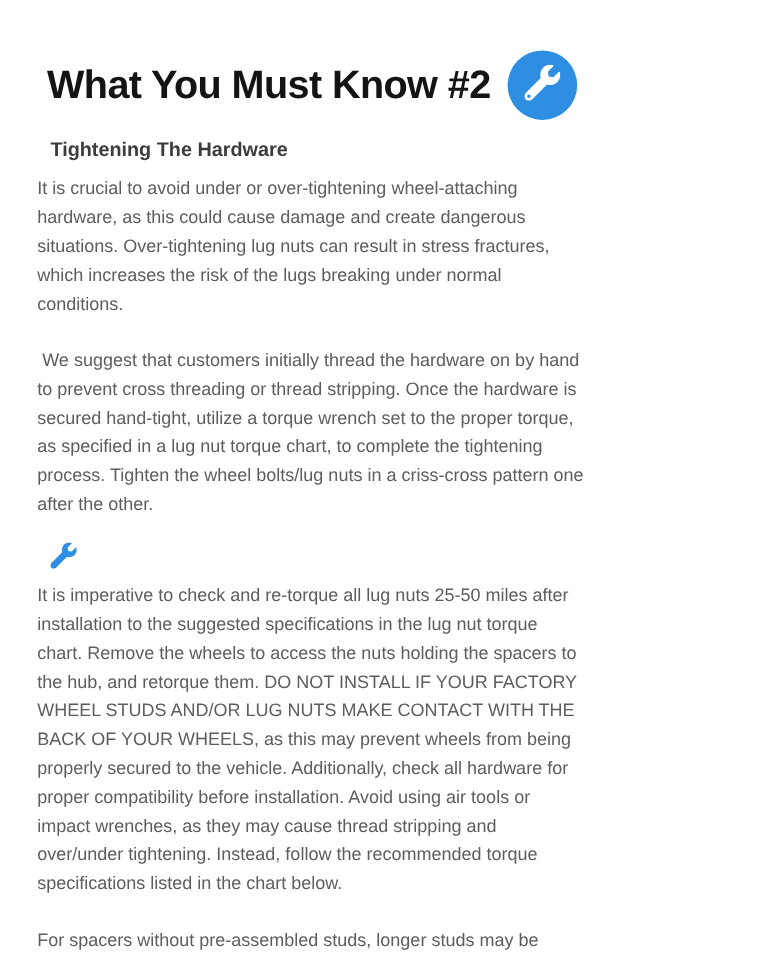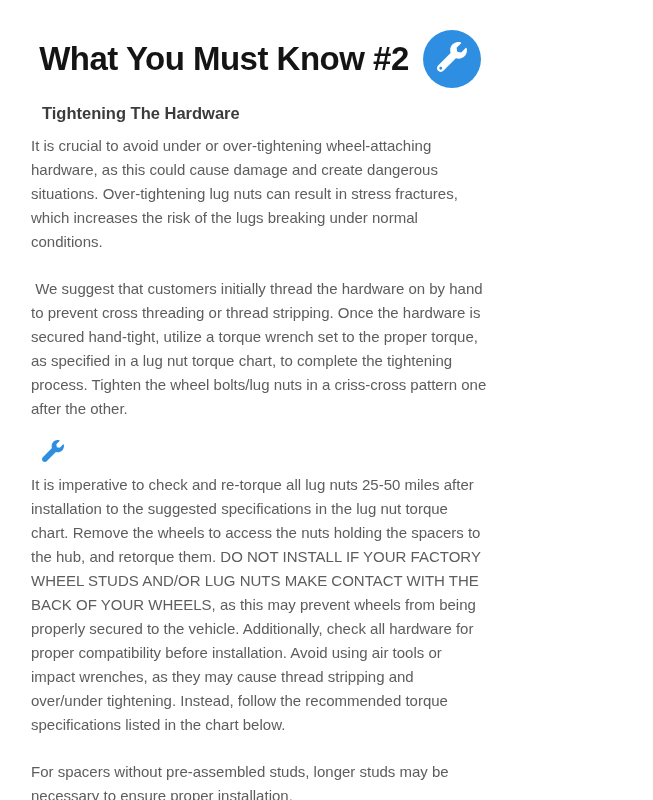--- a/index.html
+++ b/index.html
@@ -8,21 +8,21 @@
     height: 800px;
     background: #ffffff;
     font-family: "Liberation Sans", "DejaVu Sans", sans-serif;
     overflow: hidden;
     box-sizing: border-box;
   }
   .page {
     width: 527px;
     height: 800px;
     box-sizing: border-box;
-    padding: 24px 34px 20px 27px;
+    padding: 36px 34px 20px 27px;
   }
   .header {
     display: flex;
     align-items: center;
     justify-content: center;
     gap: 14px;
     margin: 6px 0 16px 0;
   }
   .page-title {
     font-size: 33px;

